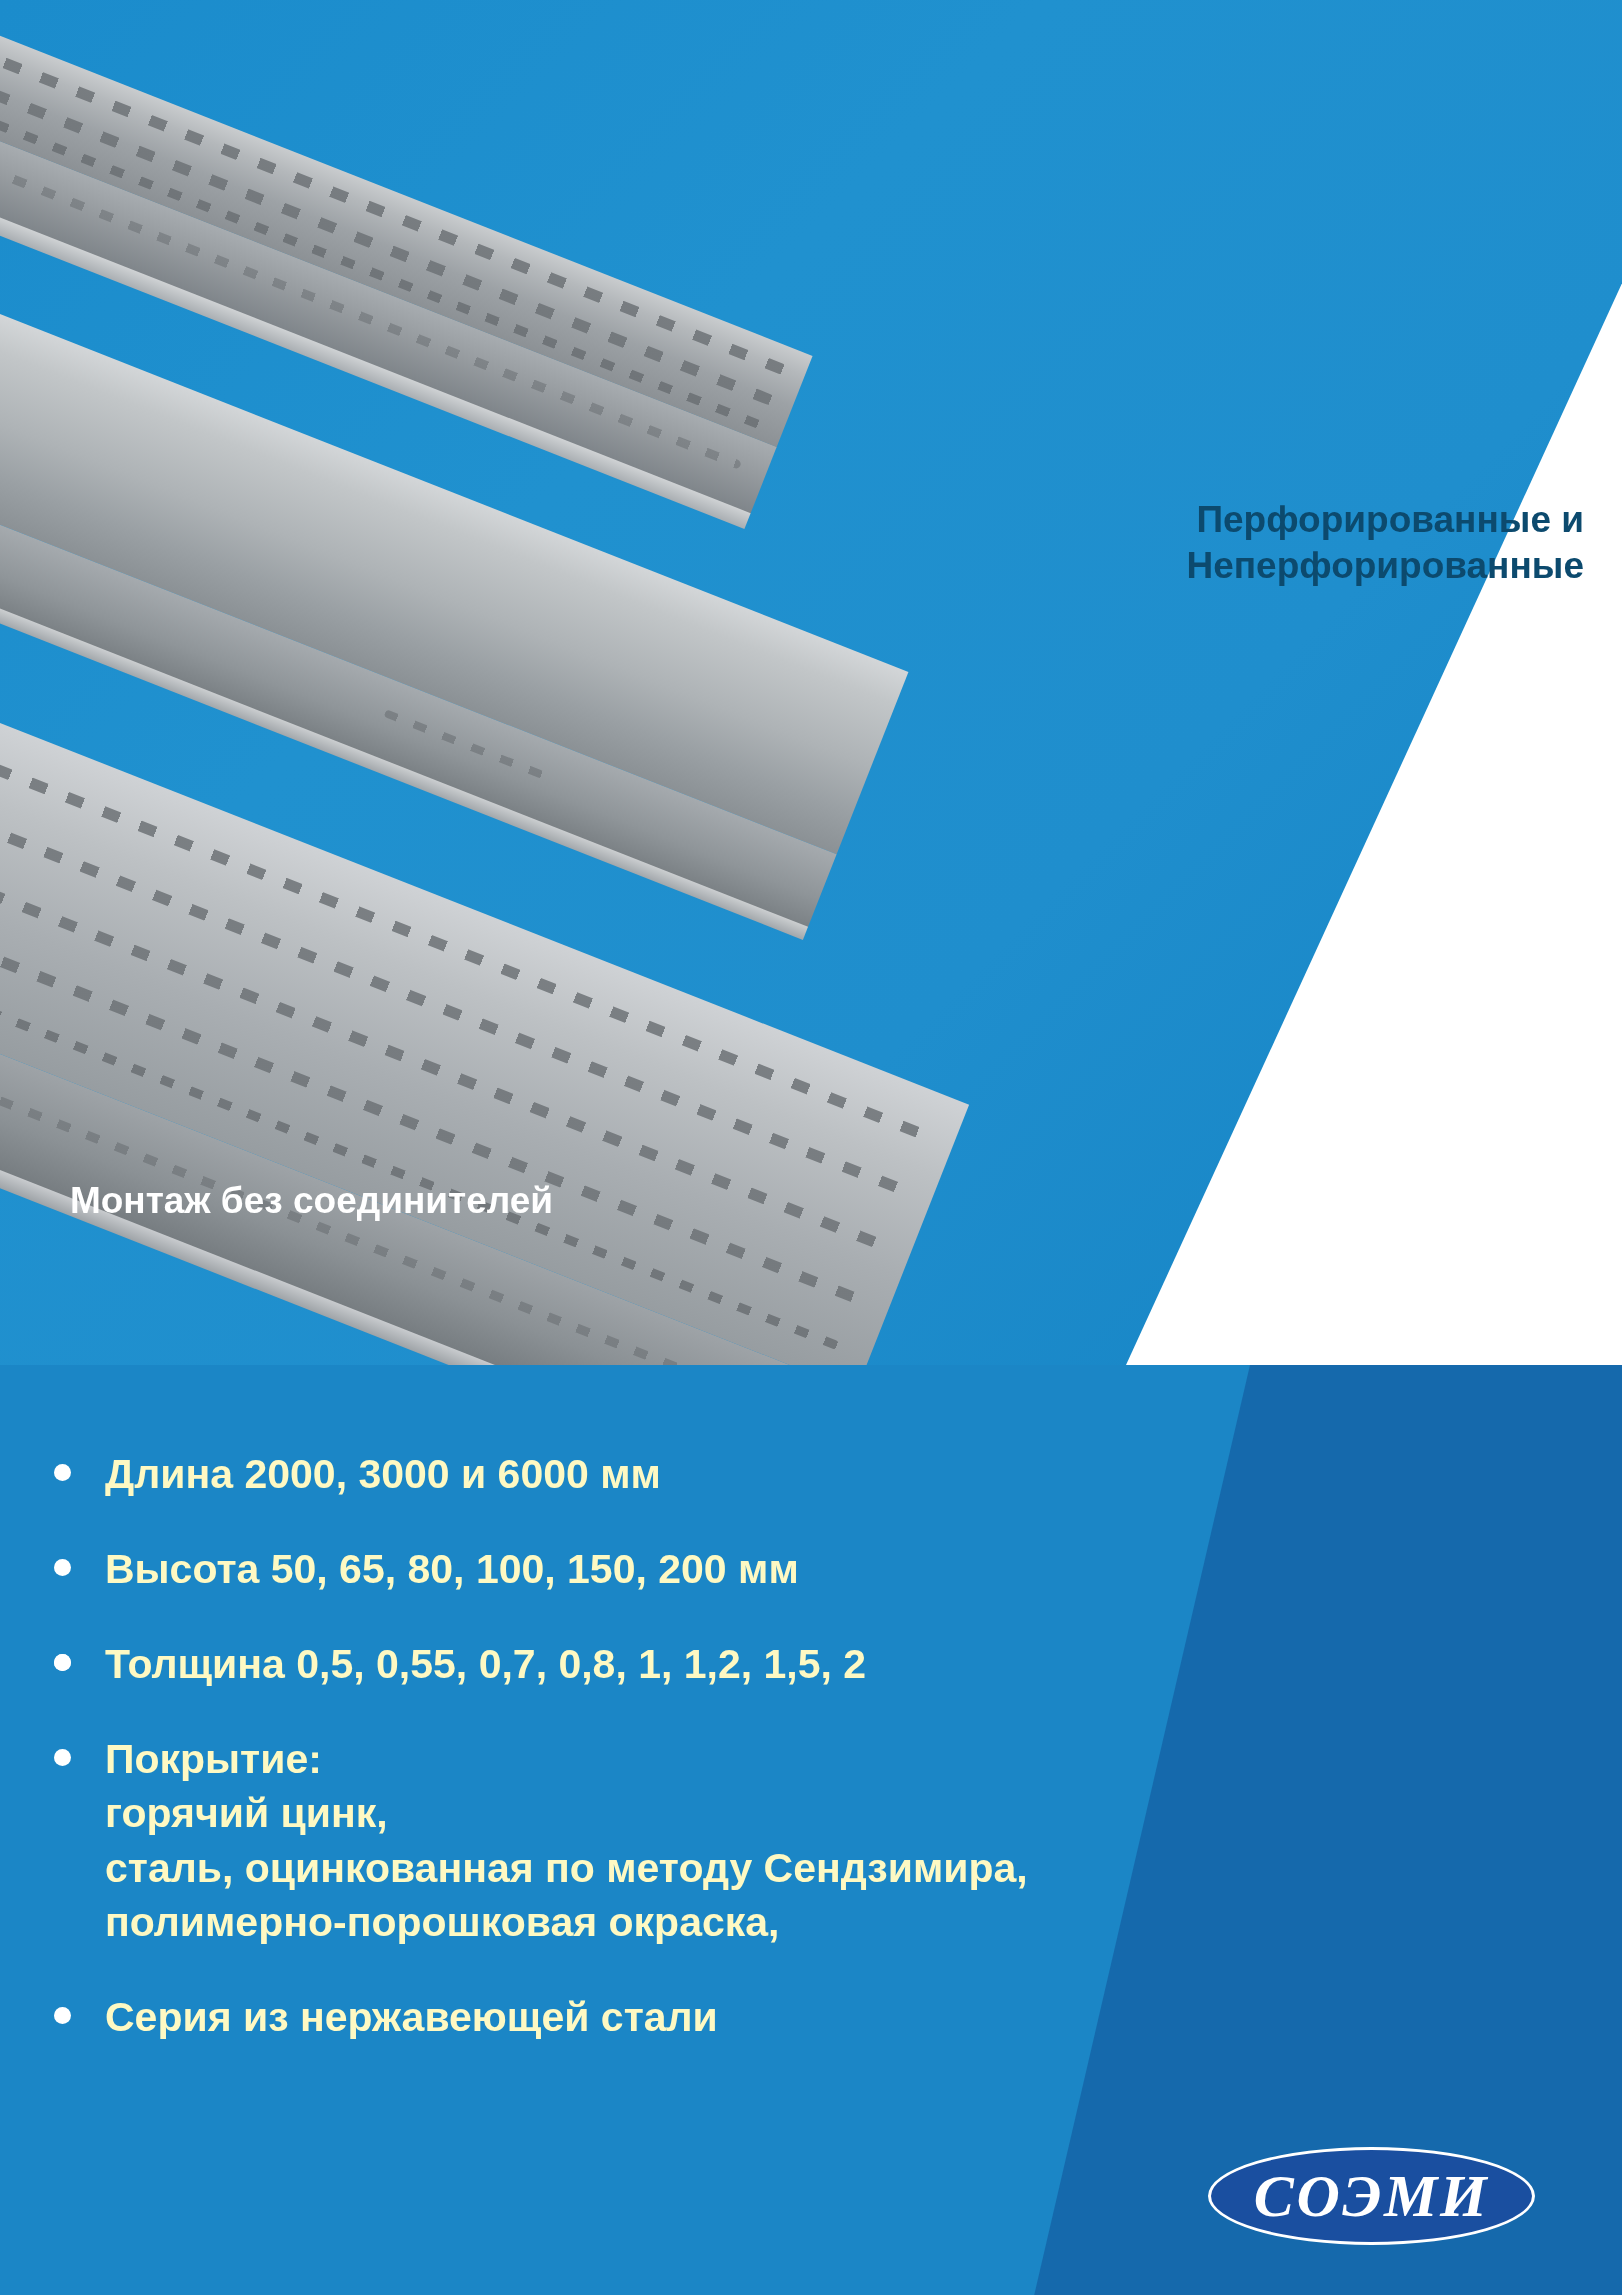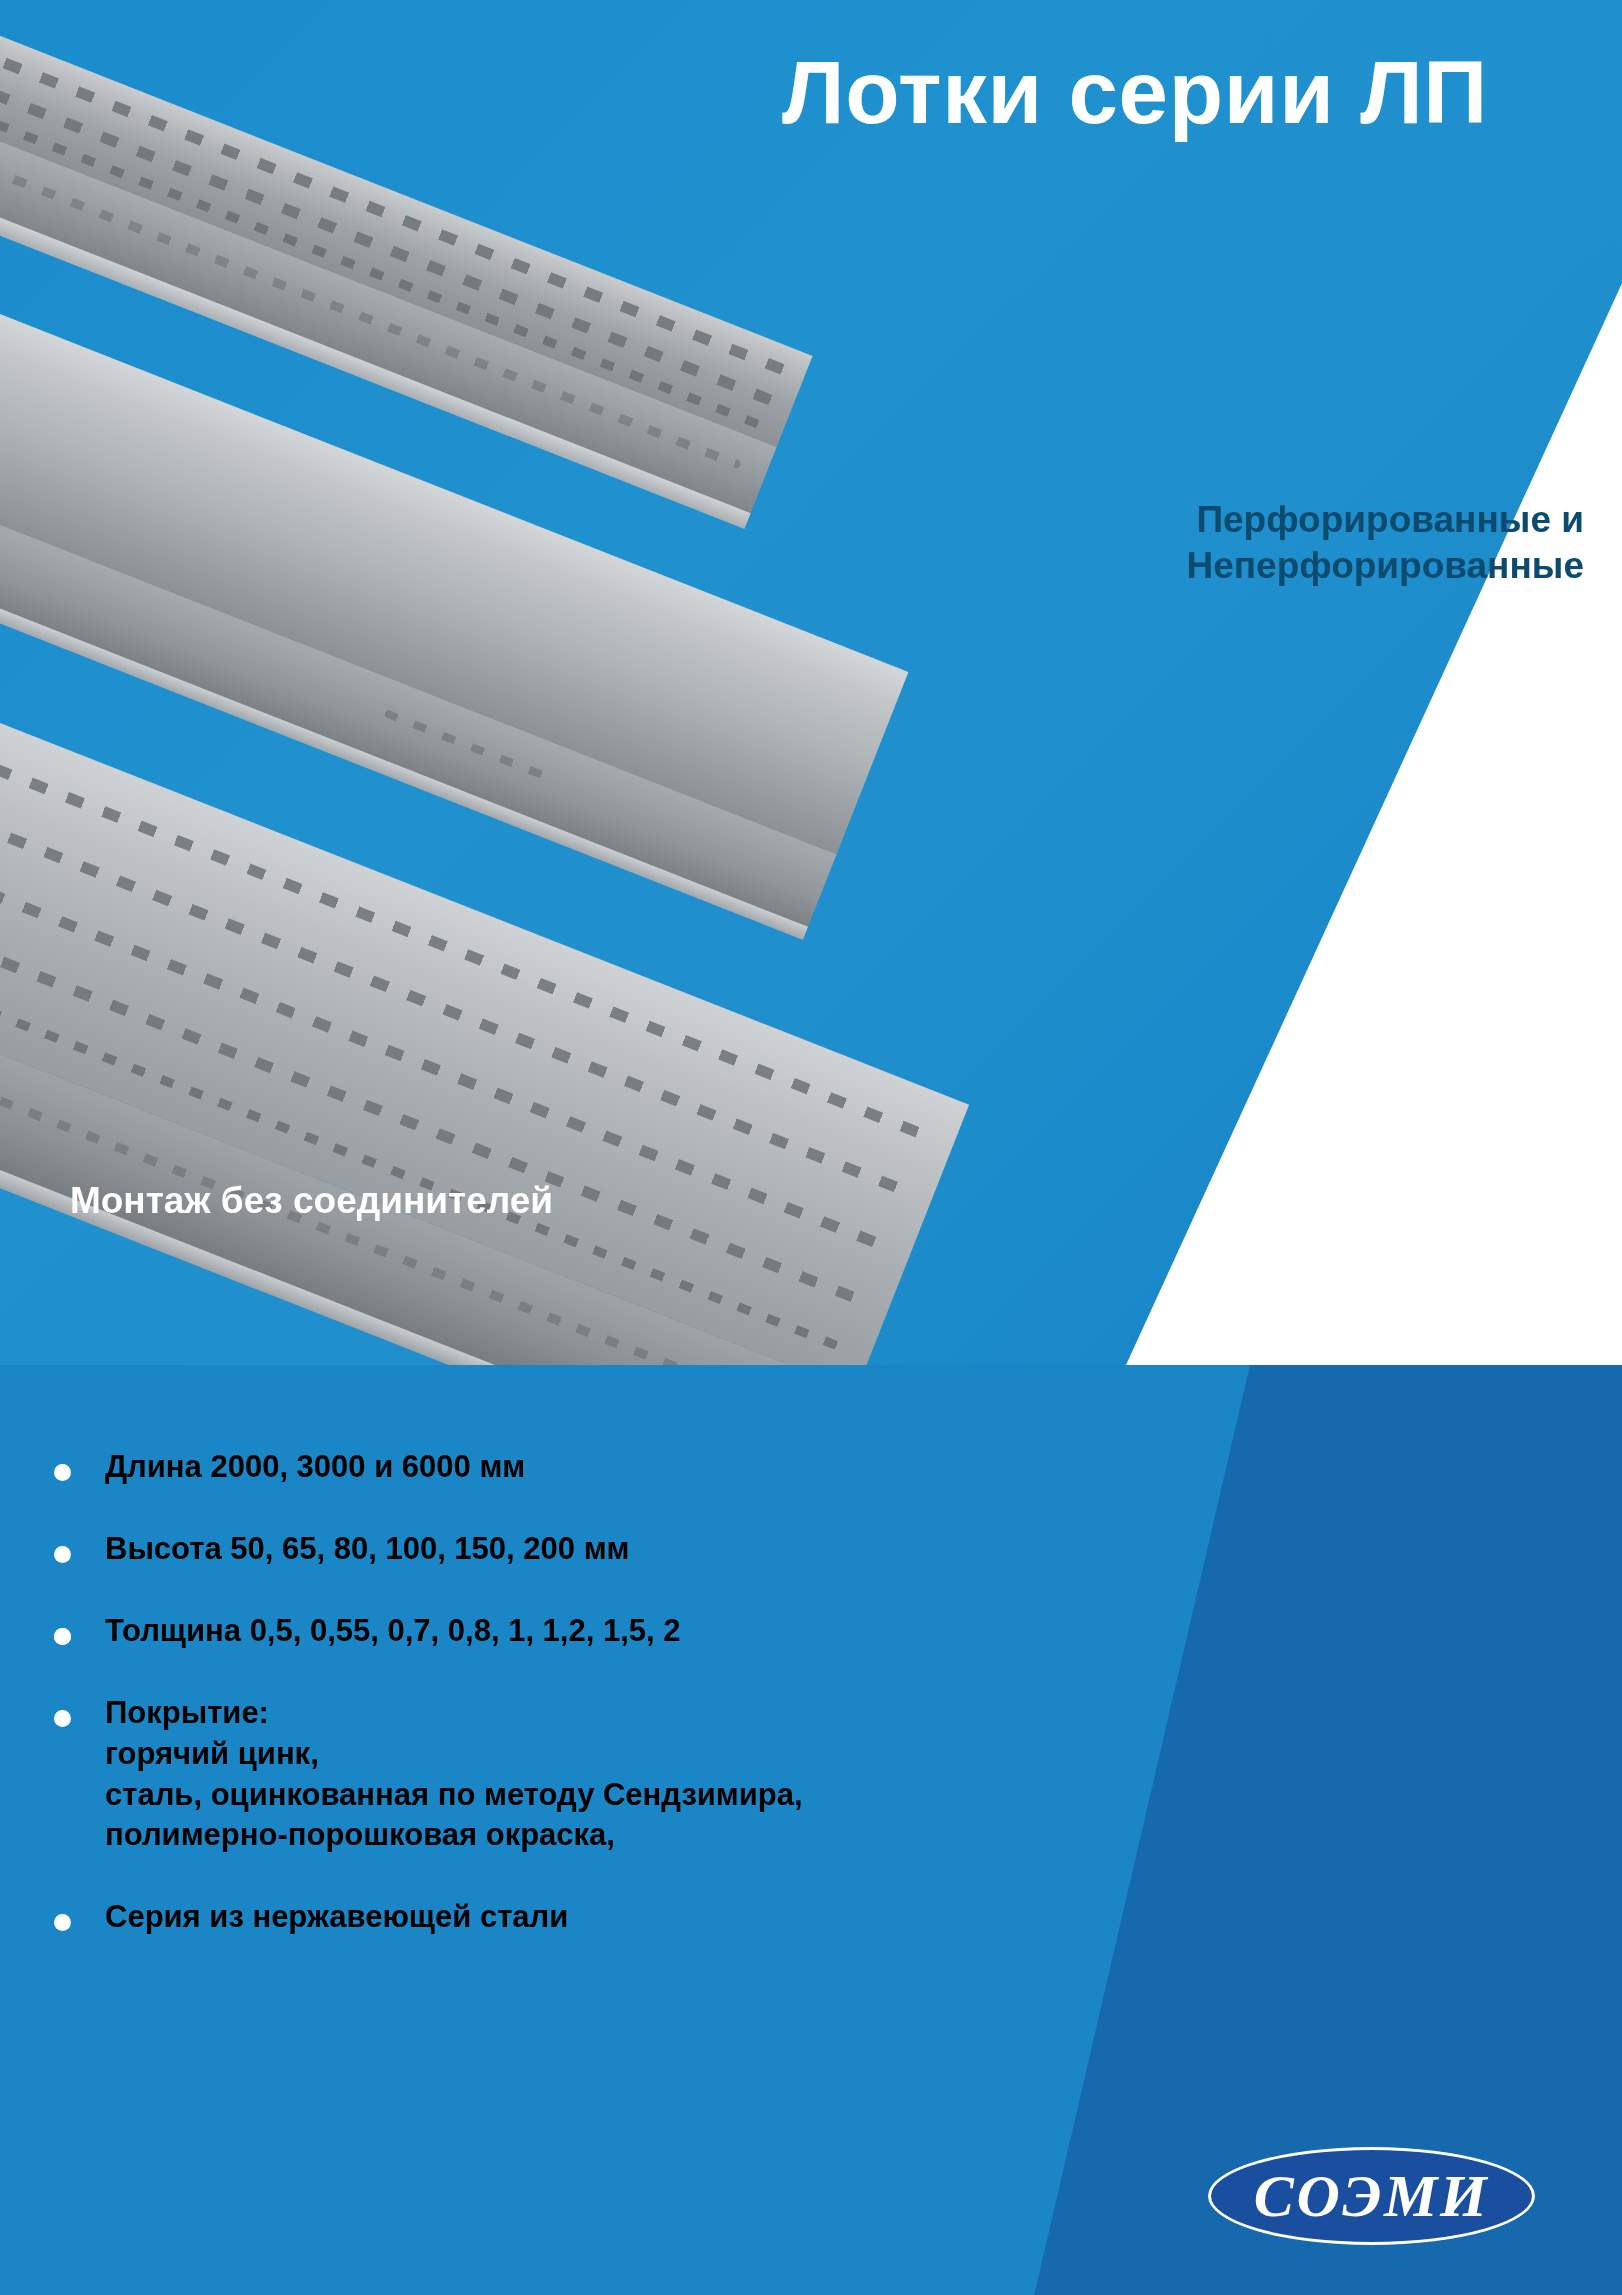--- a/index.html
+++ b/index.html
@@ -211,22 +211,22 @@
     top: 82px;
     width: 1440px;
     list-style: none;
     margin: 0;
     padding: 0;
   }
   .spec-item {
     position: relative;
     padding-left: 59px;
     margin-bottom: 41px;
-    color: #000000;
-    font-size: 31px;
+    color: #fef9c3;
+    font-size: 41px;
     font-weight: bold;
     line-height: 1.32;
   }
   .spec-item .dot {
     position: absolute;
     left: 7.9px;
     top: 17px;
     width: 17px;
     height: 17px;
     border-radius: 50%;
@@ -303,21 +303,20 @@
         <div class="perf-row" style="left:26px; top:157px; width:1348px;"></div>
         <div class="perf-row" style="left:26px; top:216px; width:1348px;"></div>
         <div class="perf-row small" style="left:26px; top:268px; width:1348px;"></div>
       </div>
       <div class="wall">
         <div class="perf-row small" style="left:39px; top:39px; width:1329px; opacity:.6;"></div>
       </div>
       <div class="edge"></div>
     </div>
 
-    <div class="hero-title">Лотки серии ЛП</div>
 
     <div class="hero-sub">Перфорированные и Неперфорированные</div>
 
 
     <div class="hero-mount">Монтаж без соединителей</div>
   </div>
 
   <div class="specs">
     <div class="specs-wedge"></div>
 

